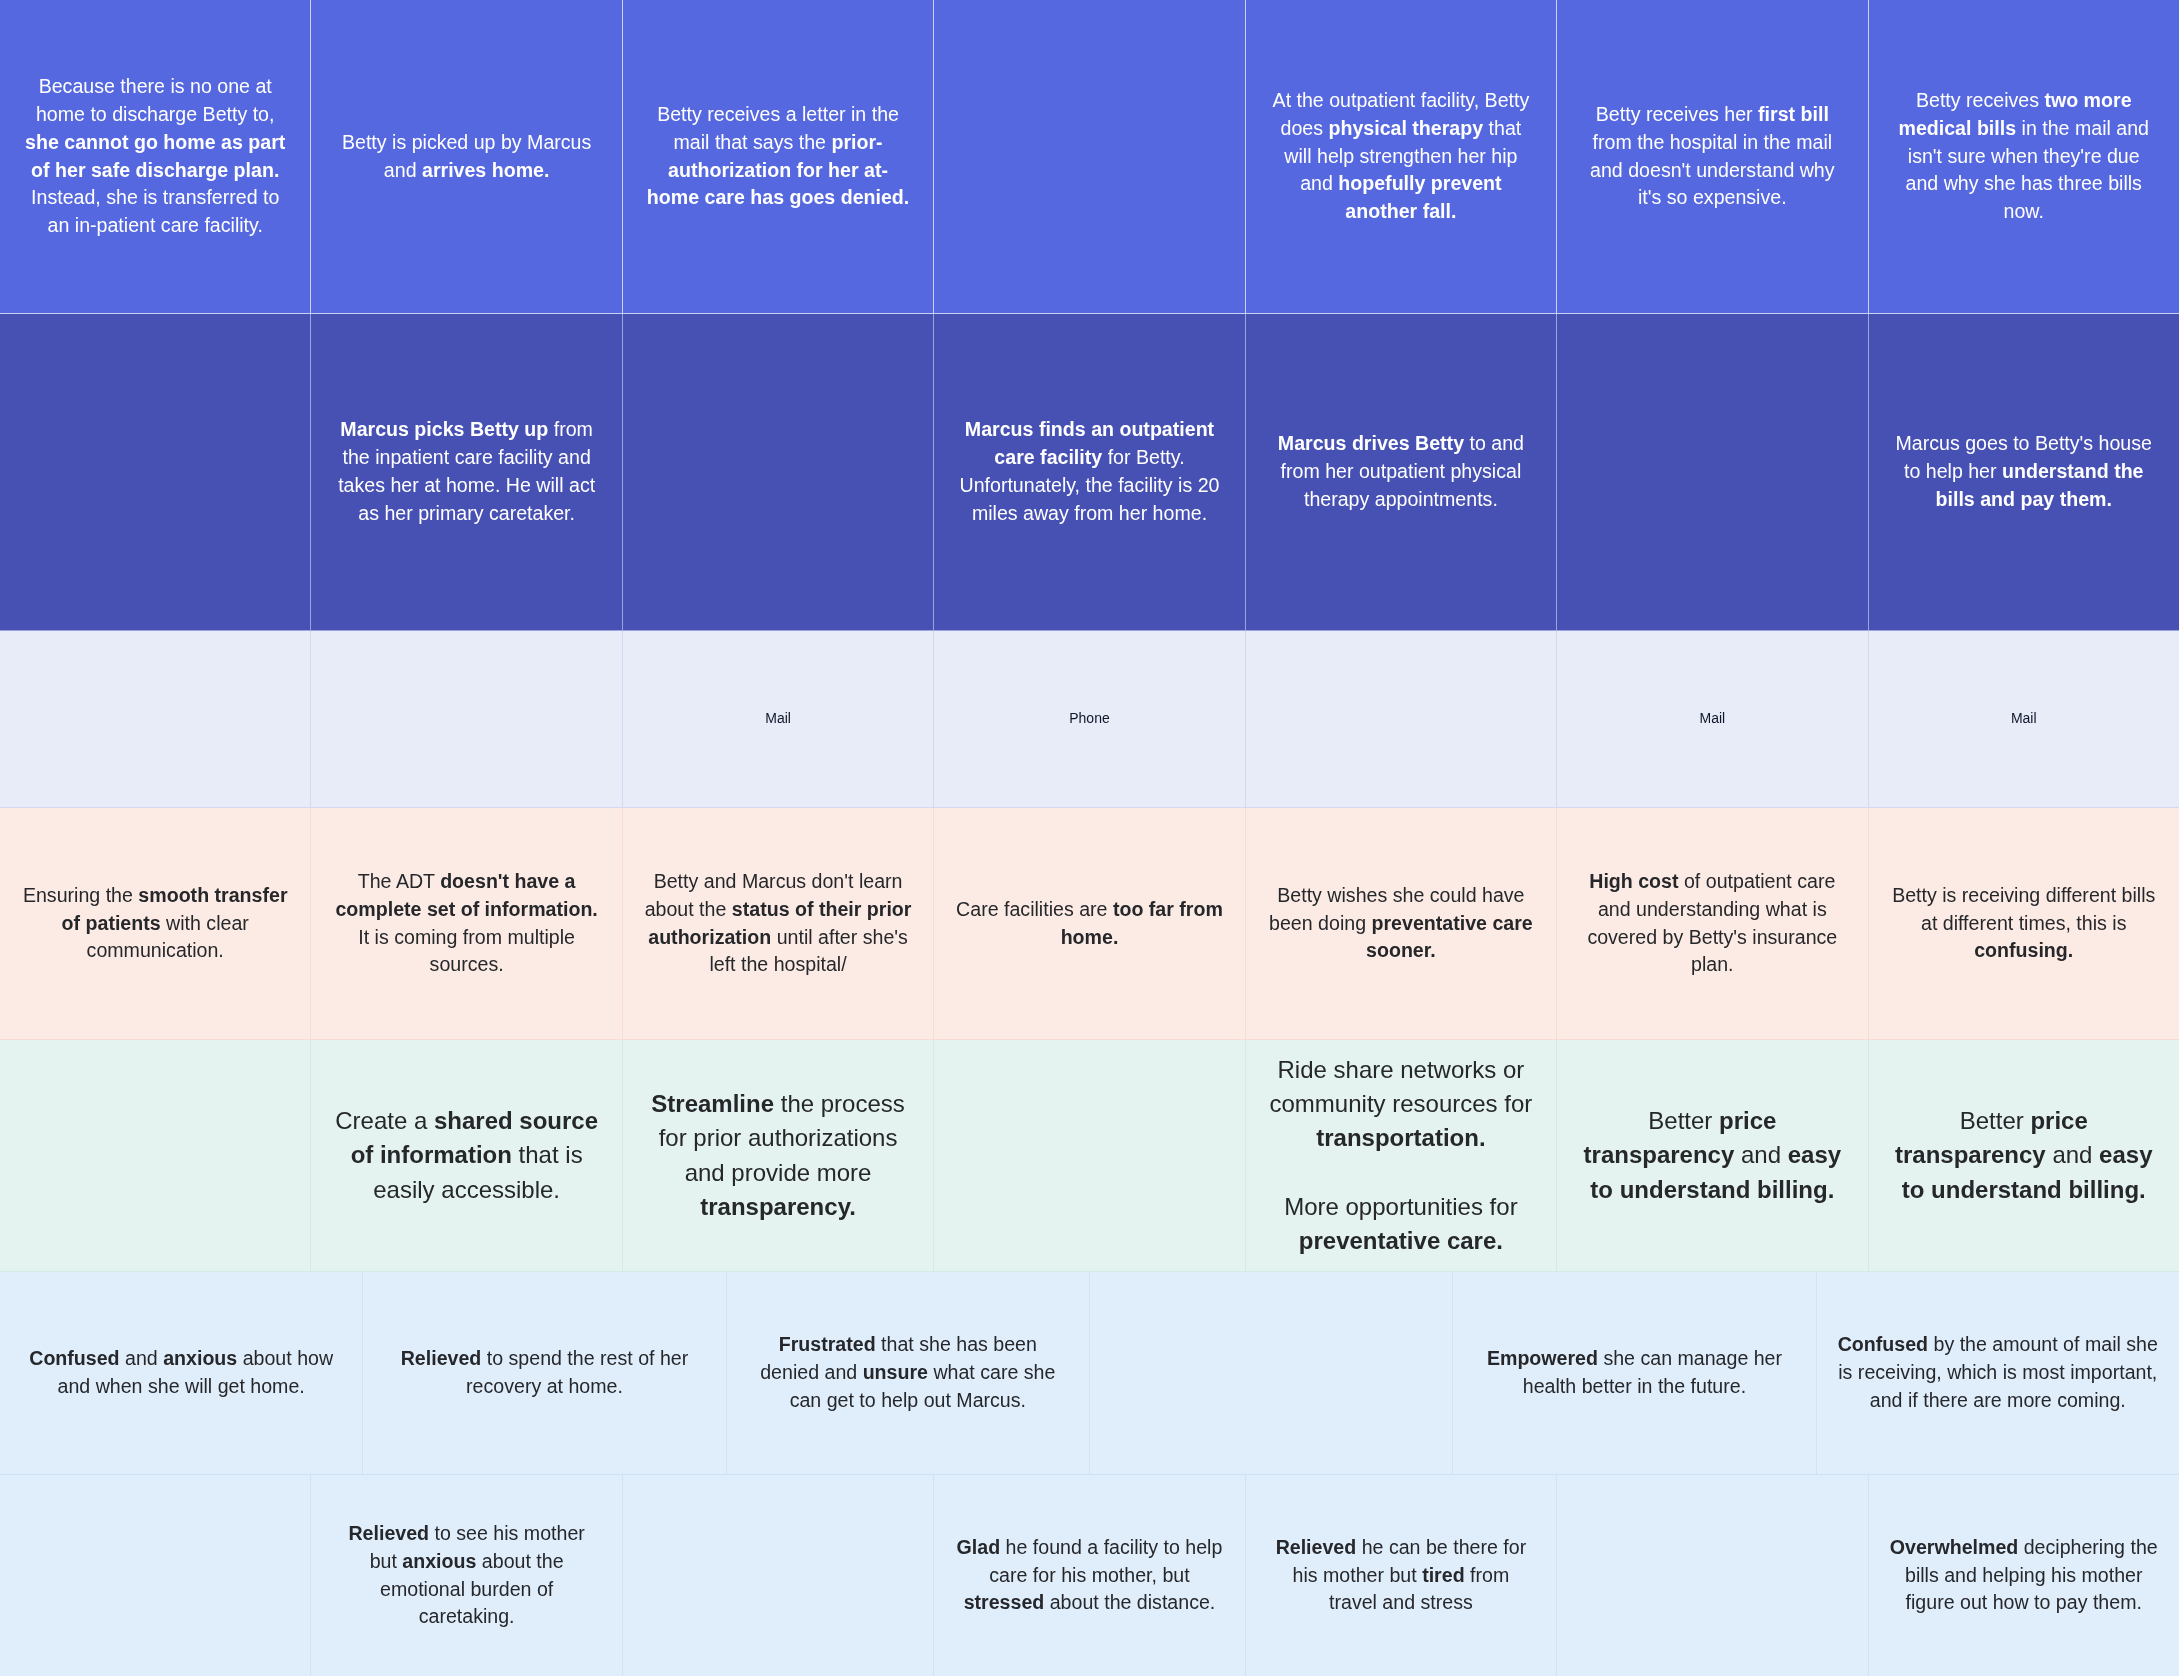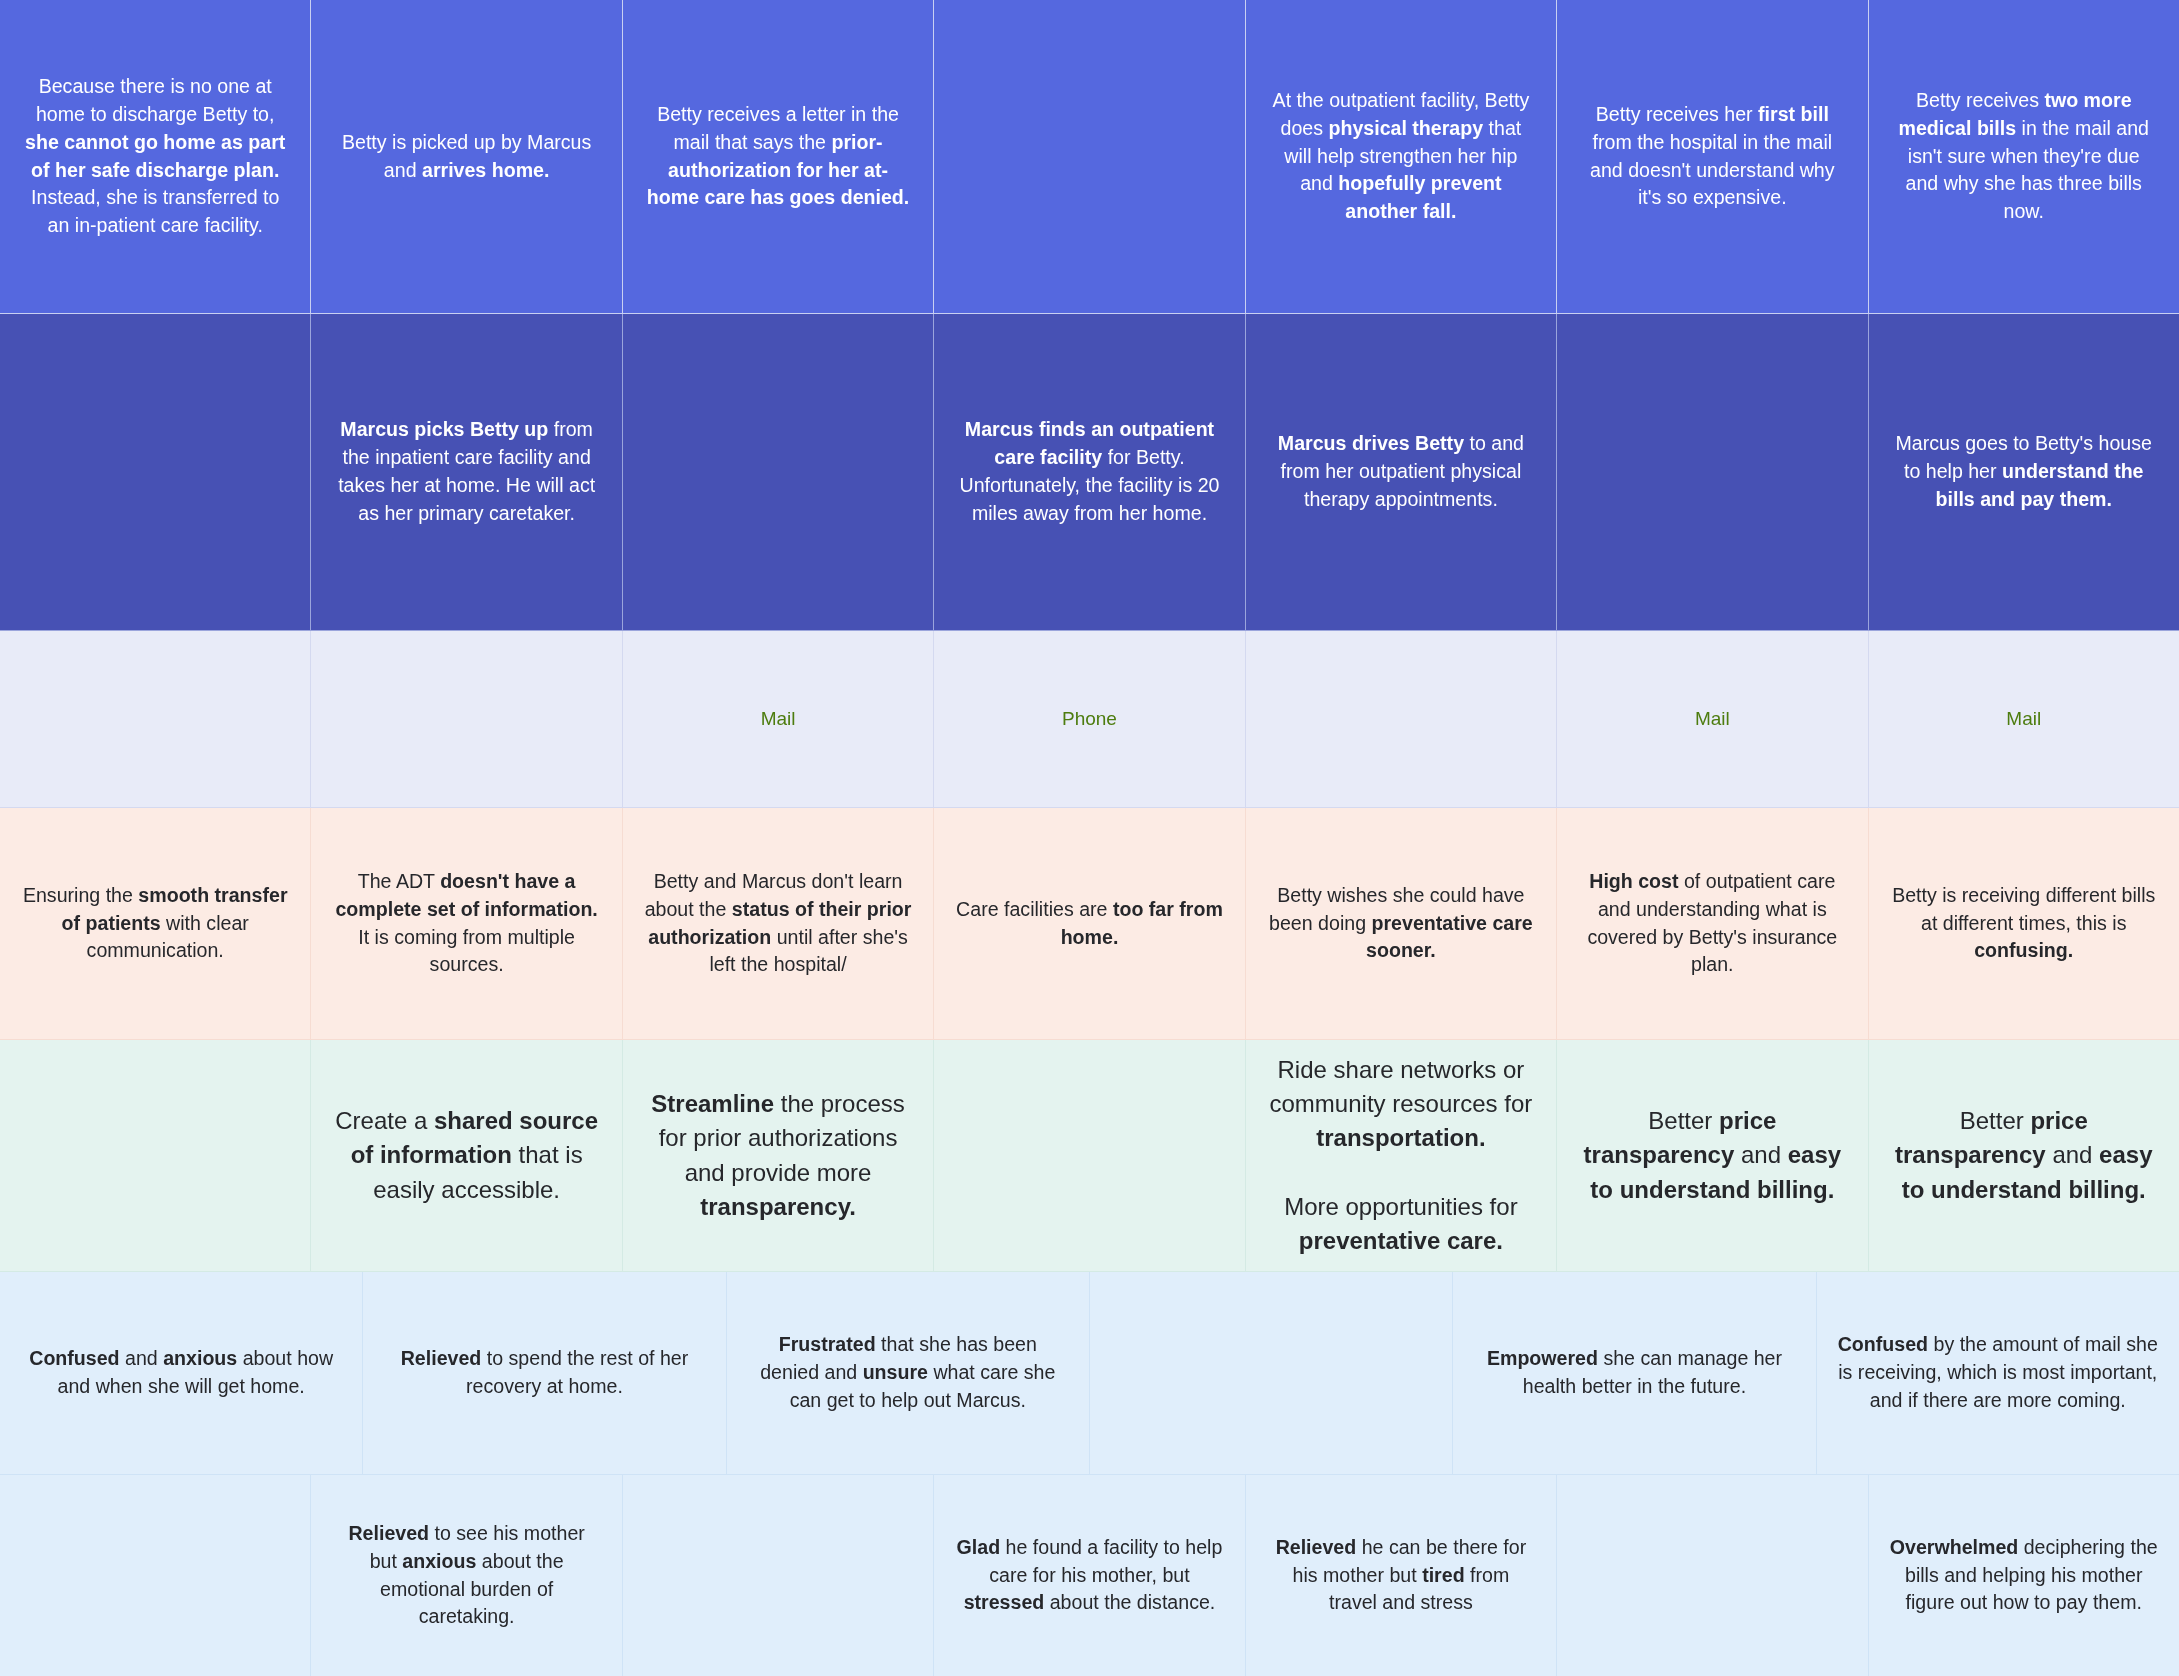--- a/index.html
+++ b/index.html
@@ -58,22 +58,22 @@
     font-size: 19.6px;
     border-right: 1.9px solid #9BA5DC;
     border-bottom: 1.9px solid #9BA5DC;
   }
   .row-marcus-actions .jm-cell:last-child { border-right: none; }
 
   
   .row-channels { height: 177px; }
   .row-channels .jm-cell {
     background: #E8EBF8;
-    color: #4d7c0f;
-    font-size: 19px;
+    color: #0f172a;
+    font-size: 14px;
     border-right: 1.9px solid #D4D9F0;
     border-bottom: 1.9px solid #D4D9F0;
   }
   .row-channels .jm-cell:last-child { border-right: none; }
 
   
   .row-painpoints { height: 232px; }
   .row-painpoints .jm-cell {
     background: #FCEBE4;
     color: #26272B;

